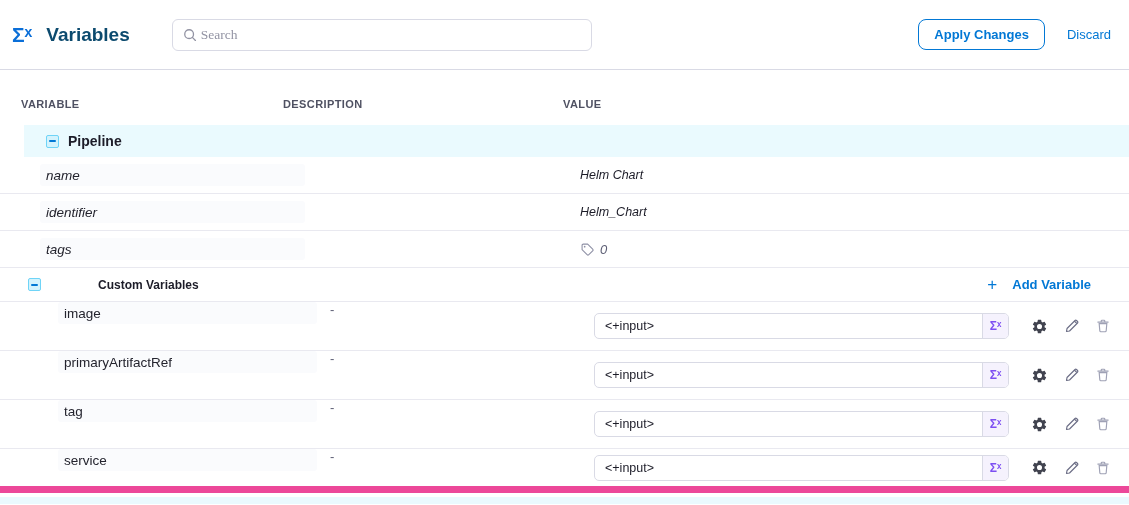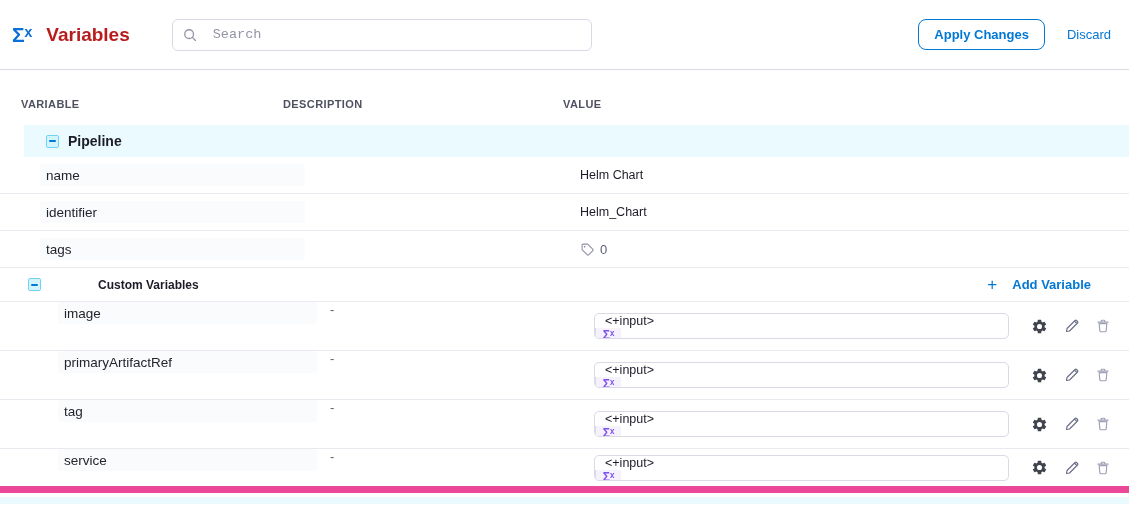--- a/index.html
+++ b/index.html
@@ -3,27 +3,27 @@
 <meta charset="utf-8">
 <style>
   * { margin:0; padding:0; box-sizing:border-box; }
   html,body { width:1129px; height:505px; background:#fff; overflow:hidden;
               font-family:"Liberation Sans", sans-serif; }
 
   
   .topbar { height:70px; display:flex; align-items:center; padding:0 18px 0 12px;
             border-bottom:1px solid #d9dae5; }
   .sigma-logo { color:#0b6fd8; font-size:21px; font-weight:700; line-height:1; }
-  .page-title { margin-left:14px; font-size:19px; font-weight:700; color:#b91c1c; }
+  .page-title { margin-left:14px; font-size:19px; font-weight:700; color:#0c4a6e; }
   .searchbox { margin-left:42px; width:420px; height:32px; border:1px solid #d9dae5;
                border-radius:6px; display:flex; align-items:center; padding:0 10px;
                background:#fff; }
   .searchbox svg { flex:none; }
-  .searchbox input { border:none; outline:none; flex:1; margin-left:16px; font-size:13.5px;
-                     color:#404040; font-family:Liberation Mono, monospace; background:transparent; }
+  .searchbox input { border:none; outline:none; flex:1; margin-left:4px; font-size:13.5px;
+                     color:#404040; font-family:Liberation Serif, serif; background:transparent; }
   .searchbox input::placeholder { color:#9293a3; }
   .topbar-right { margin-left:auto; display:flex; align-items:center; }
   .apply-btn { border:1px solid #0278d5; color:#0278d5; background:#fff; border-radius:8px;
                padding:7px 15px; font-size:13px; font-weight:700; cursor:pointer;
                font-family:"Liberation Sans", sans-serif; }
   .discard-link { margin-left:22px; color:#0278d5; font-size:13px; font-weight:500; cursor:pointer; }
 
   
   .table-head { height:55px; display:flex; align-items:center; padding-top:12px; }
   .table-head .col { font-size:11px; font-weight:700; color:#4f5162; letter-spacing:.4px; }
@@ -32,21 +32,21 @@
   .col-val  { flex:1; }
 
   
   .section-row { height:32px; display:flex; align-items:center; background:#eafafe;margin-left:24px; }
   .collapse-box { width:13px; height:13px; border:1px solid #6fd4f7; background:#d3f3fd;
                   border-radius:2px; display:flex; align-items:center; justify-content:center;
                   cursor:pointer; flex:none; }
   .collapse-box .minus { width:7px; height:2px; background:#0278d5; border-radius:1px; }
   .section-label { margin-left:9px; font-size:14px; font-weight:700; color:#1c1c28; }
 
-  .prow { height:37px; display:flex; align-items:center; border-bottom:1px solid #e9e9f0; }
+  .prow { height:37px; display:flex; align-items:center; border-bottom:1px solid #e9e9f0;font-style:italic; }
   .prow .cell-var { width:560px; display:flex; align-items:center; }
   .pill { margin-left:40px; width:265px; height:22px; background:#fafbfd; border-radius:3px;
           display:flex; align-items:center; padding-left:6px; font-size:13.5px; color:#24242e; }
   .prow .cell-val { padding-left:20px; font-size:12.5px; font-weight:500; color:#1c1c28;
                     display:flex; align-items:center; }
   .tags-count { font-size:13px; color:#5c5e74; margin-left:5px; font-weight:400; }
 
   .custom-head { height:34px; display:flex; align-items:center; border-bottom:1px solid #e9e9f0;gap:48px; }
   .custom-head .collapse-box { margin-left:28px; }
   .custom-label { margin-left:9px; font-size:12px; font-weight:700; color:#1c1c28; }
@@ -54,21 +54,21 @@
                   color:#0278d5; cursor:pointer; }
   .add-variable .plus { font-size:17px; font-weight:400; line-height:1; }
   .add-variable .lbl { margin-left:15px; font-size:13px; font-weight:700; }
 
   .crow { height:49px; display:flex; border-bottom:1px solid #e9e9f0; }
   .crow.last { height:44px; border-bottom:7px solid #ec4899; }
   .crow .pill { margin-left:58px; width:259px; }
   .dash { margin-left:13px; font-size:13px; color:#5c5e74; }
   .value-area { margin-left:auto; display:flex; align-items:center; padding-right:18px; }
   .input-box { width:415px; height:26px; border:1px solid #d9dae5; border-radius:5px;
-               display:flex; align-items:stretch; background:#fff; overflow:hidden;flex-direction:column; }
+               display:flex; align-items:stretch; background:#fff; overflow:hidden; }
   .input-text { flex:1; display:flex; align-items:center; padding-left:10px; font-size:12.5px;
                 font-weight:500; color:#1c1c28; }
   .input-suffix { width:26px; border-left:1px solid #d9dae5; background:#f5f2fd; color:#7d4ff2;
                   display:flex; align-items:center; justify-content:center; font-size:12px;
                   font-weight:700; cursor:pointer; }
   .icon-btn { background:none; border:none; padding:0; cursor:pointer; display:flex;
               align-items:center; }
   .gear-btn { margin-left:22px; }
   .pencil-btn { margin-left:16px; }
   .trash-btn { margin-left:15px; }

